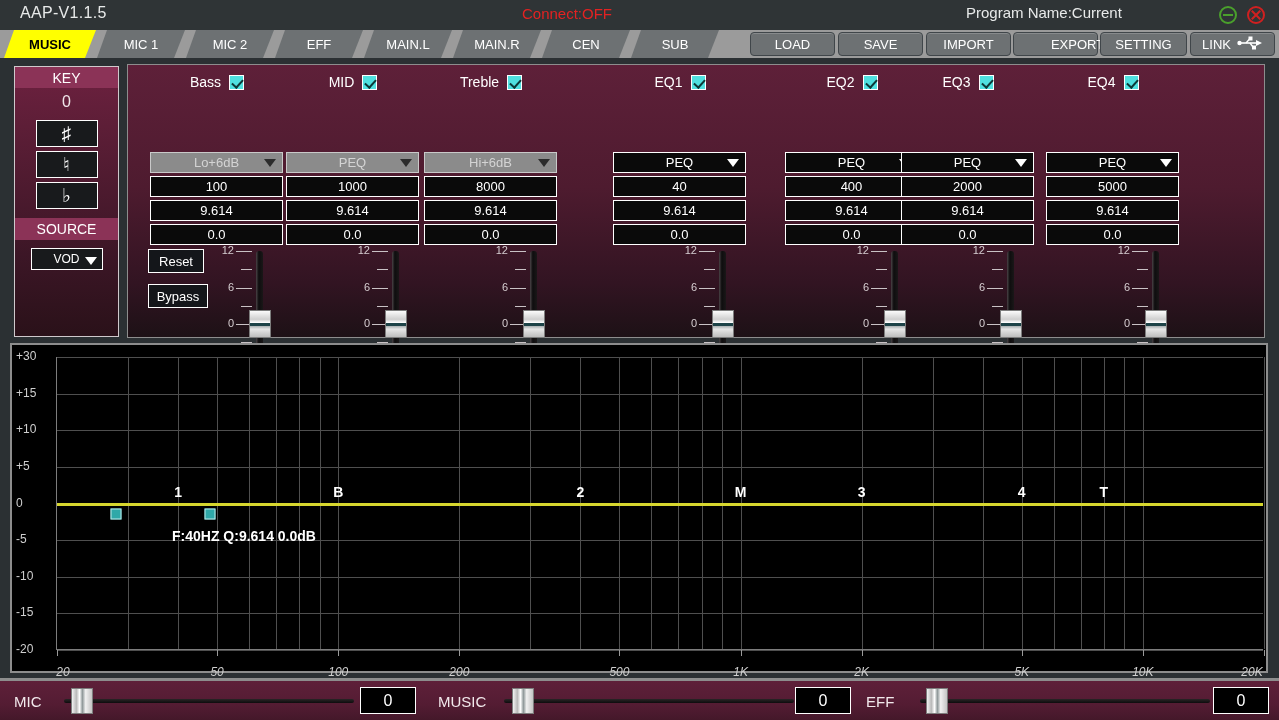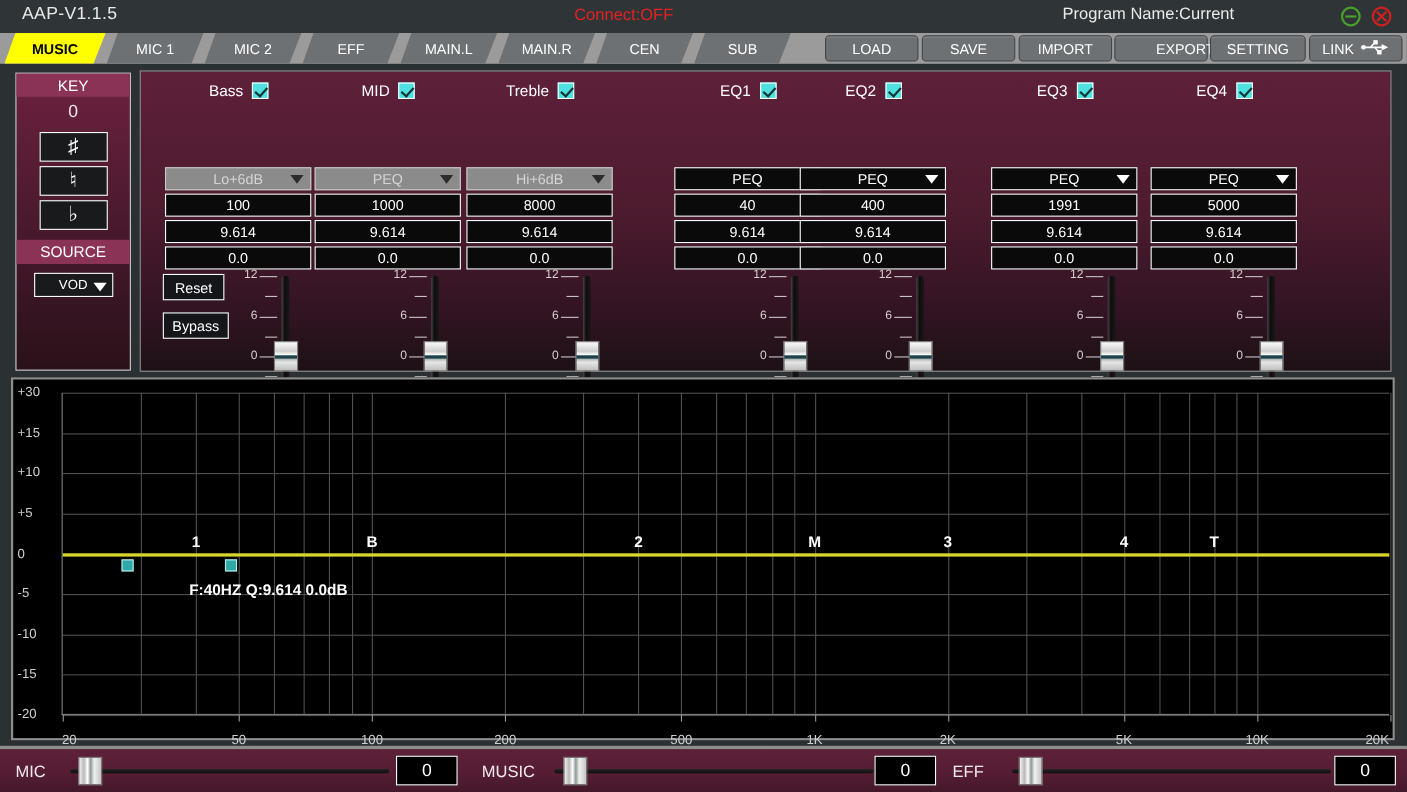--- a/index.html
+++ b/index.html
@@ -199,20 +199,21 @@
   .gl-h, .gl-v { position: absolute; background: #4f4f4f; }
   .gl-h { left: 0; width: 100%; height: 1px; }
   .gl-v { top: 0; width: 1px; height: 100%; }
   .ylab {
     position: absolute; left: 4px; color: #cfcfcf; font-size: 12px;
     transform: translateY(-8px); width: 36px; text-align: left;
   }
   .xlab {
     position: absolute; top: 308px; color: #cfcfcf; font-size: 12px;
     transform: translateX(-50%);
+    font-style: italic;
   }
   .xtick { position: absolute; top: 0; width: 1px; height: 6px; background: #9a9a9a; }
   .curve {
     position: absolute; left: 0; width: 100%; height: 3px;
     background: #d6d62e;
   }
   .bandmark {
     position: absolute; color: #ffffff; font-size: 14px; font-weight: bold;
     transform: translateX(-50%);
   }
@@ -449,21 +450,21 @@
               <div class="sc-major" style="top:109.5px"></div>
               <div class="sc-lab" style="top:109.5px">-6</div>
               <div class="sc-minor" style="top:127.8px"></div>
               <div class="sc-major" style="top:146.0px"></div>
               <div class="sc-lab" style="top:146.0px">-12</div>
             </div>
             <div class="track"></div>
             <div class="thumb" style="top:59.0px"></div>
           </div>
         </div>
-        <div class="band" style="left: 591px;">
+        <div class="band" style="left: 649px;">
           <div class="band-head">
             <span class="band-name">EQ2</span>
             <span class="chk"></span>
           </div>
           <div class="fld sel f-type">
             <span>PEQ</span>
             <span class="caret"></span>
           </div>
           <div class="fld f-freq">400</div>
           <div class="fld f-q">9.614</div>
@@ -491,21 +492,21 @@
         </div>
         <div class="band" style="left: 765px;">
           <div class="band-head">
             <span class="band-name">EQ3</span>
             <span class="chk"></span>
           </div>
           <div class="fld sel f-type">
             <span>PEQ</span>
             <span class="caret"></span>
           </div>
-          <div class="fld f-freq">1991</div>
+          <div class="fld f-freq">2000</div>
           <div class="fld f-q">9.614</div>
           <div class="fld f-gain">0.0</div>
           <div class="vslider">
             <div class="scale">
               <div class="sc-major" style="top:0.0px"></div>
               <div class="sc-lab" style="top:0.0px">12</div>
               <div class="sc-minor" style="top:18.3px"></div>
               <div class="sc-major" style="top:36.5px"></div>
               <div class="sc-lab" style="top:36.5px">6</div>
               <div class="sc-minor" style="top:54.8px"></div>

